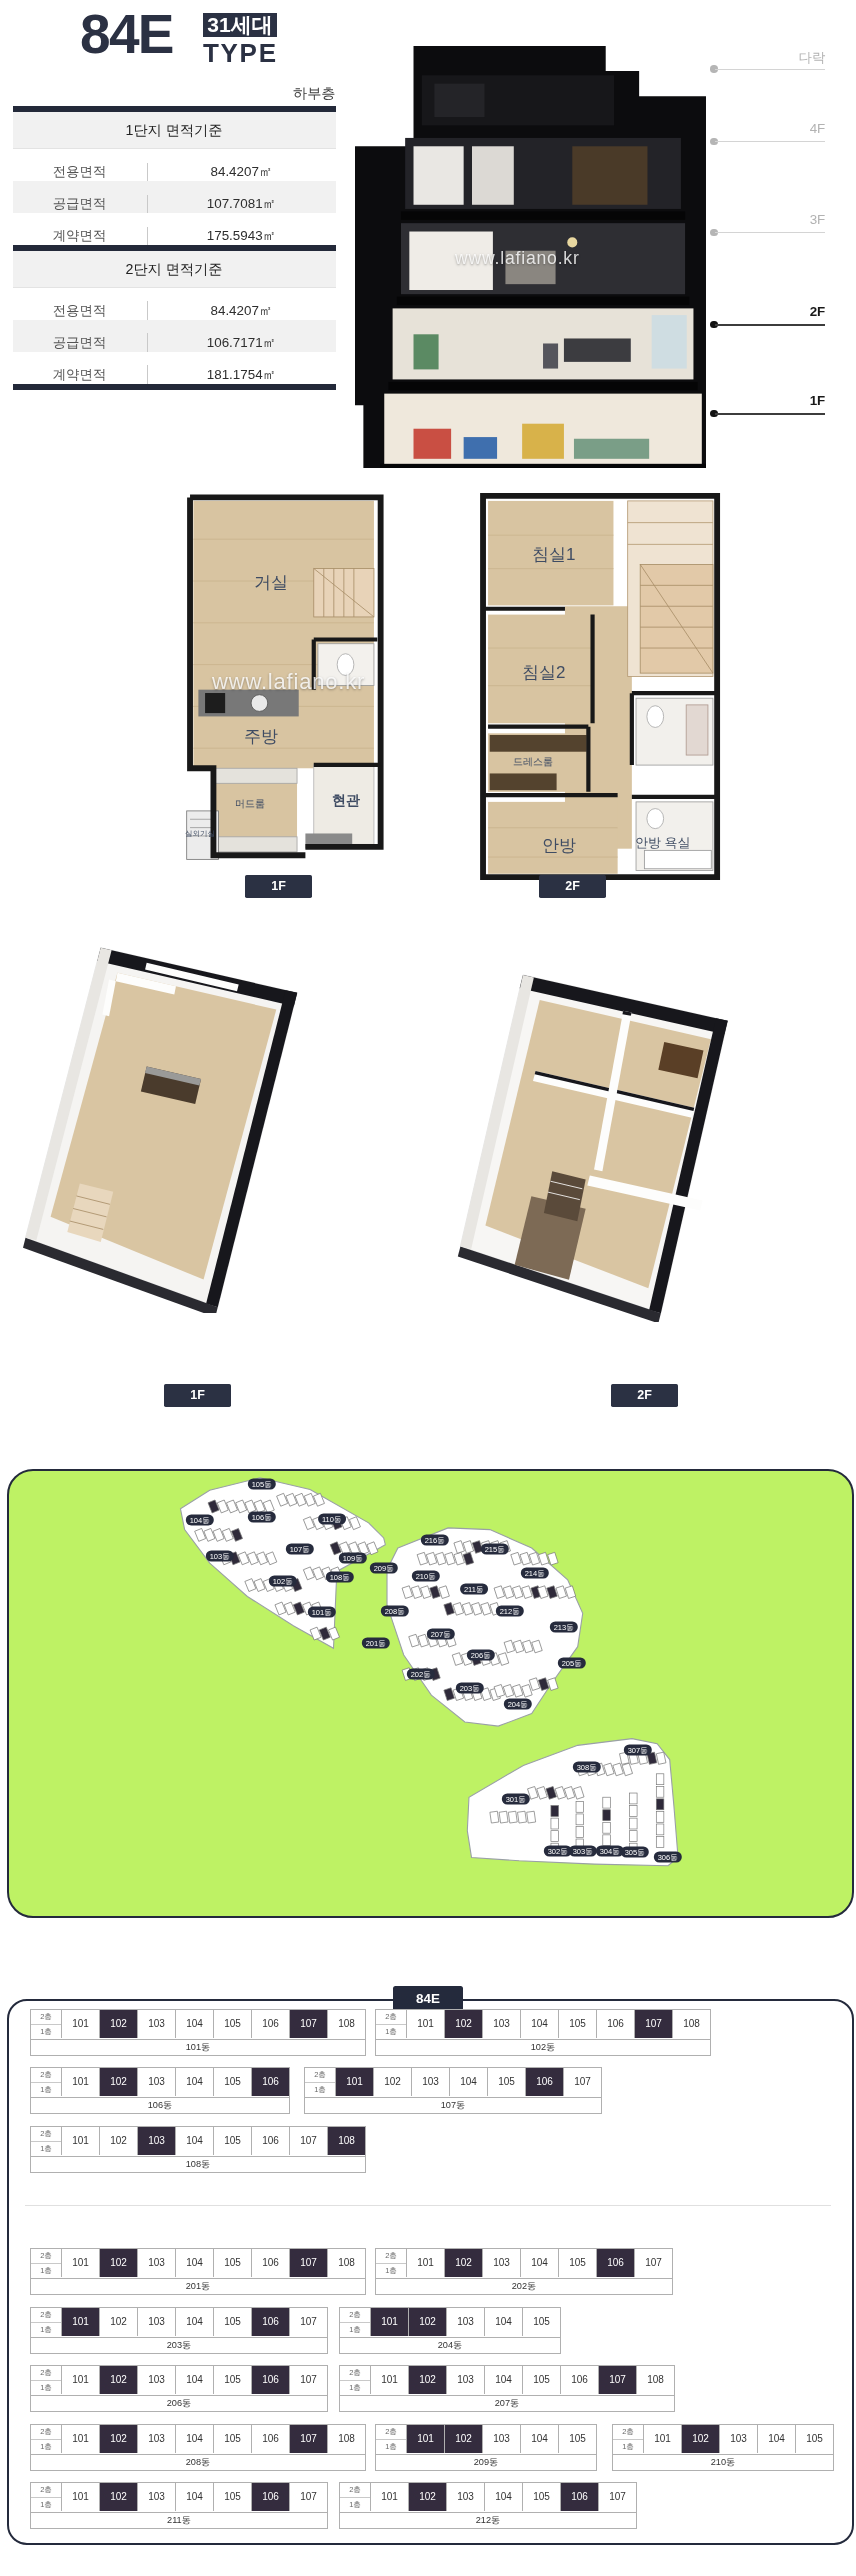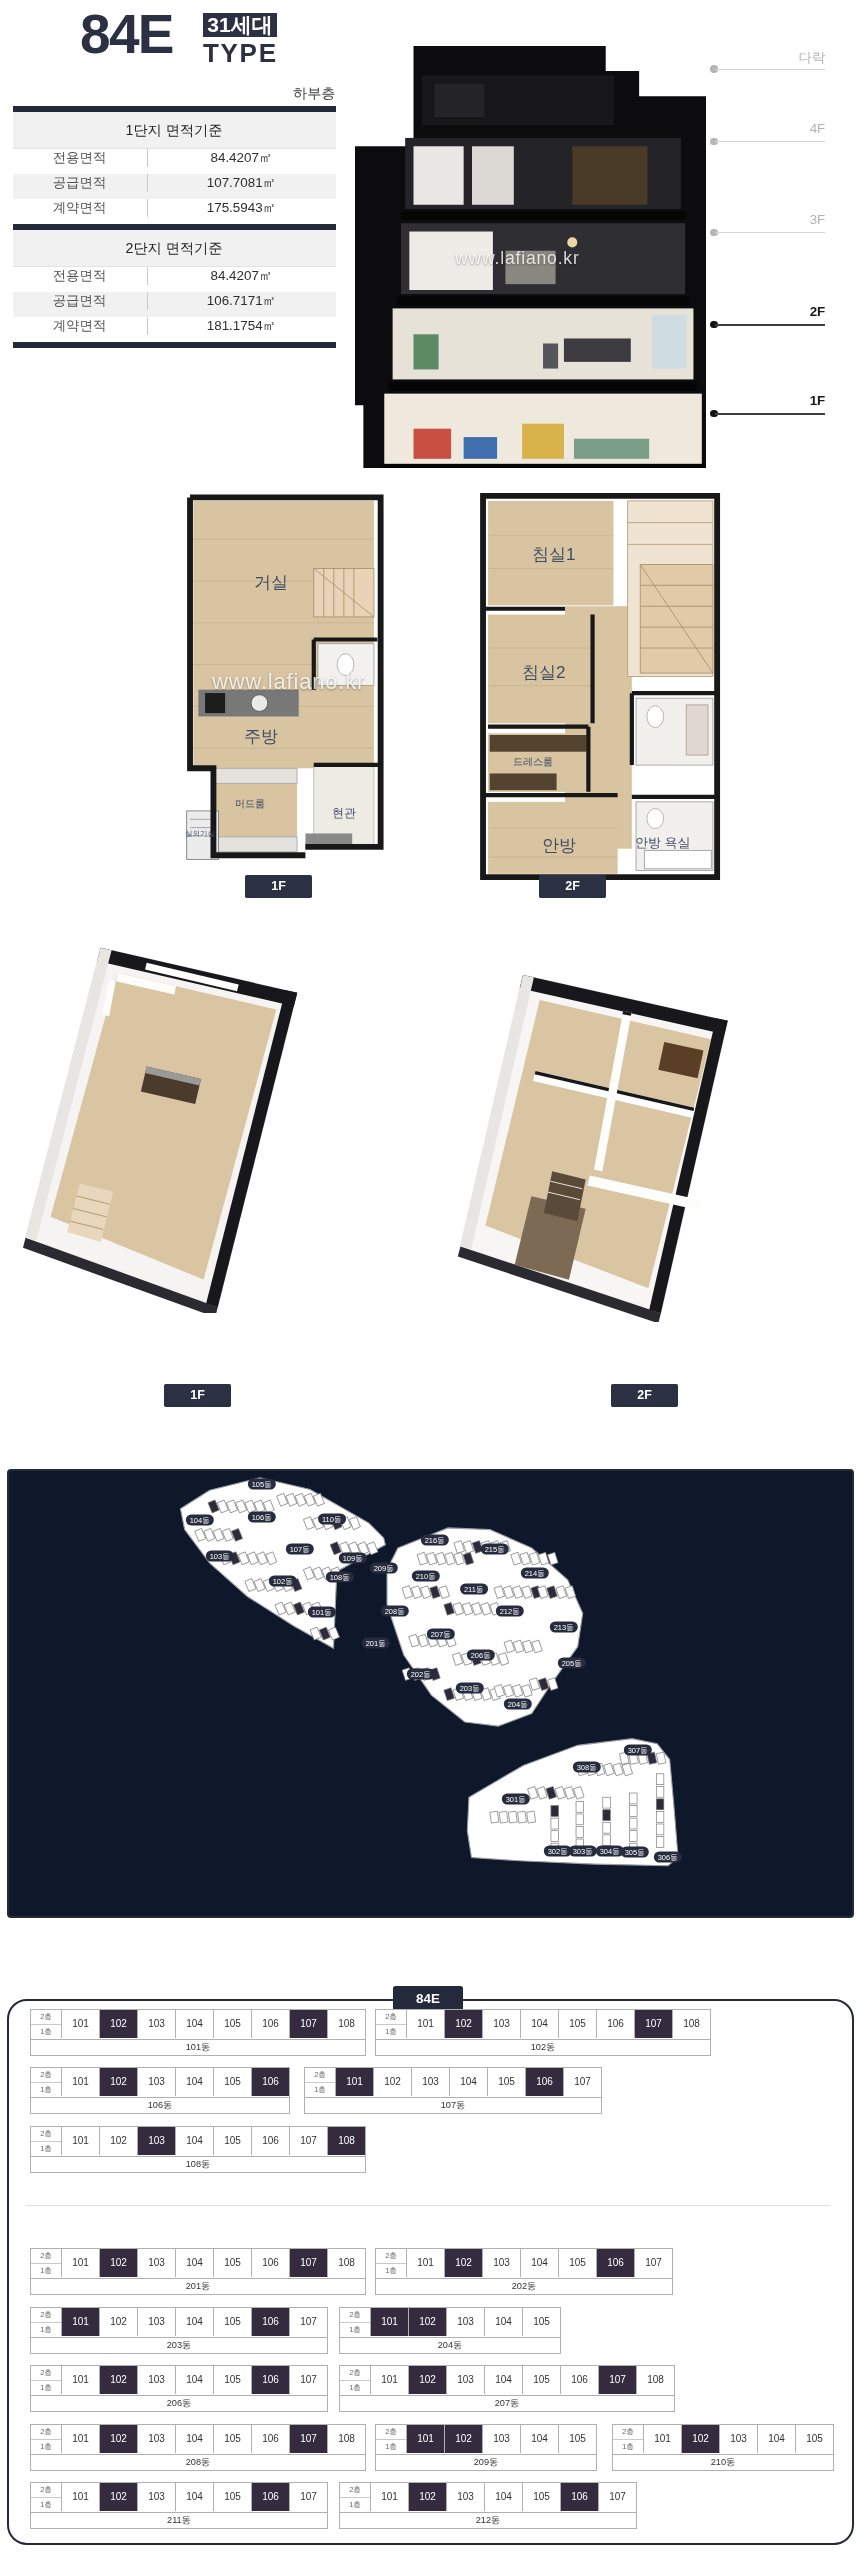--- a/index.html
+++ b/index.html
@@ -12,21 +12,21 @@
   .type-badge{left:203px;top:13.4px;width:74px;height:23.4px;background:#2b3143;color:#fff;
               font-size:21px;font-weight:600;text-align:center;line-height:23.4px;}
   .type-label{left:203px;top:38px;font-size:26px;font-weight:800;color:#2b3143;letter-spacing:1.7px;}
   .sub-label{left:12.5px;top:84px;width:323px;text-align:right;font-size:14.2px;color:#3c3c3c;}
 
   
   .area-table{left:12.5px;top:106px;width:323px;}
   .bar{height:5.9px;background:#232939;}
   .at-head{height:36px;line-height:36px;text-align:center;font-size:14.2px;color:#222;
            background:#f1f1f1;border-bottom:0.8px solid #e3e3e3;}
-  .at-row{height:25px;display:flex;align-items:flex-start;}
+  .at-row{height:32px;display:flex;align-items:flex-end;}
   .at-row.alt{background:#f1f1f1;}
   .at-label{flex:0 0 134px;text-align:center;font-size:13.4px;color:#555;}
   .at-sep{width:0.8px;height:18.4px;background:#c9c9c9;}
   .at-value{flex:1;text-align:center;font-size:13.4px;color:#2e2e2e;}
 
   
   .bsec{left:355px;top:46px;width:351px;height:422px;}
   .bsec svg{display:block;}
   .wm{color:rgba(255,255,255,.82);font-size:17.6px;letter-spacing:0.8px;text-shadow:0 0.8px 2.5px rgba(0,0,0,.35);}
   .bsec .wm{left:100px;top:202px;}
@@ -42,21 +42,21 @@
   .lv.active .lv-txt{color:#191919;font-weight:700;}
 
   
   .plan{background:#fff;}
   .plan .room-label{position:absolute;font-size:17px;color:#3f4c63;white-space:nowrap;}
   .plan .wm{position:absolute;left:-8.4px;top:180px;width:234px;text-align:center;font-size:22px;}
   .fbadge{width:67px;height:22.6px;background:#2b3143;color:#fff;font-size:12.5px;font-weight:600;
           text-align:center;line-height:22.6px;border-radius:1.7px;}
 
   
-  .mapbox{left:6.7px;top:1469px;width:843px;height:445px;border:2.5px solid #242a3c;border-radius:4px;background:#0f172a;}
+  .mapbox{left:6.7px;top:1469px;width:843px;height:445px;border:2.5px solid #242a3c;border-radius:26px;background:#bef264;}
   .site-badge{position:absolute;transform:translate(-50%,-50%);background:#262b3d;color:#fff;
               font-size:7.5px;line-height:11px;padding:0 4.2px;border-radius:5.9px;white-space:nowrap;}
 
   
   .avbox{left:6.7px;top:1999px;width:843px;height:542px;border:2.5px solid #242a3c;border-radius:20px;background:#fff;}
   .av-title{left:393px;top:1986px;width:70px;height:25px;background:#242a3c;color:#fff;font-size:13.4px;
             font-weight:700;text-align:center;line-height:25px;border-radius:2.5px;}
   .av-divider{left:25px;top:2205px;width:806px;height:0.8px;background:#e0e0e0;}
   .av-table{position:absolute;border:0.8px solid #b0b0b0;background:#fff;}
   .av-grid{display:flex;}
@@ -208,21 +208,21 @@
       <line x1="12" y1="405" x2="42" y2="405" stroke="#999"></line>
       <line x1="12" y1="415" x2="42" y2="415" stroke="#999"></line>
       <path d="M12,10 H240 V428 H150" fill="none" stroke="#181818" stroke-width="7"></path>
       <path d="M12,10 V334 H40 V438 H150" fill="none" stroke="#181818" stroke-width="7"></path>
       <path d="M160,180 H236 M160,180 V240 M160,330 H240" fill="none" stroke="#181818" stroke-width="5"></path>
     </svg>
     <div class="room-label" style="left:74px;top:82px;">거실</div>
     <div class="room-label" style="left:64px;top:236px;">주방</div>
     <div class="room-label" style="left:55px;top:308px;font-size:10px;">머드룸</div>
     <div class="room-label" style="left:5px;top:340px;font-size:7.5px;">실외기실</div>
-    <div class="room-label" style="left:152px;top:316px;font-size:12px;">현관</div>
+    <div class="room-label" style="left:152px;top:303px;font-size:14px;font-weight:bold;">현관</div>
     <div class="wm">www.lafiano.kr</div>
   </div>
 
   <div class="abs plan" style="left:473px;top:489px;width:255px;height:395px;">
     <svg width="255" height="395" viewBox="0 0 305 472">
       <rect x="18" y="14" width="150" height="125" fill="#d8c4a1"></rect>
       <rect x="110" y="140" width="80" height="290" fill="#d8c4a1"></rect>
       <rect x="18" y="150" width="125" height="130" fill="#d8c4a1"></rect>
       <rect x="18" y="292" width="120" height="70" fill="#d8c4a1"></rect>
       <rect x="18" y="374" width="155" height="86" fill="#d8c4a1"></rect>

